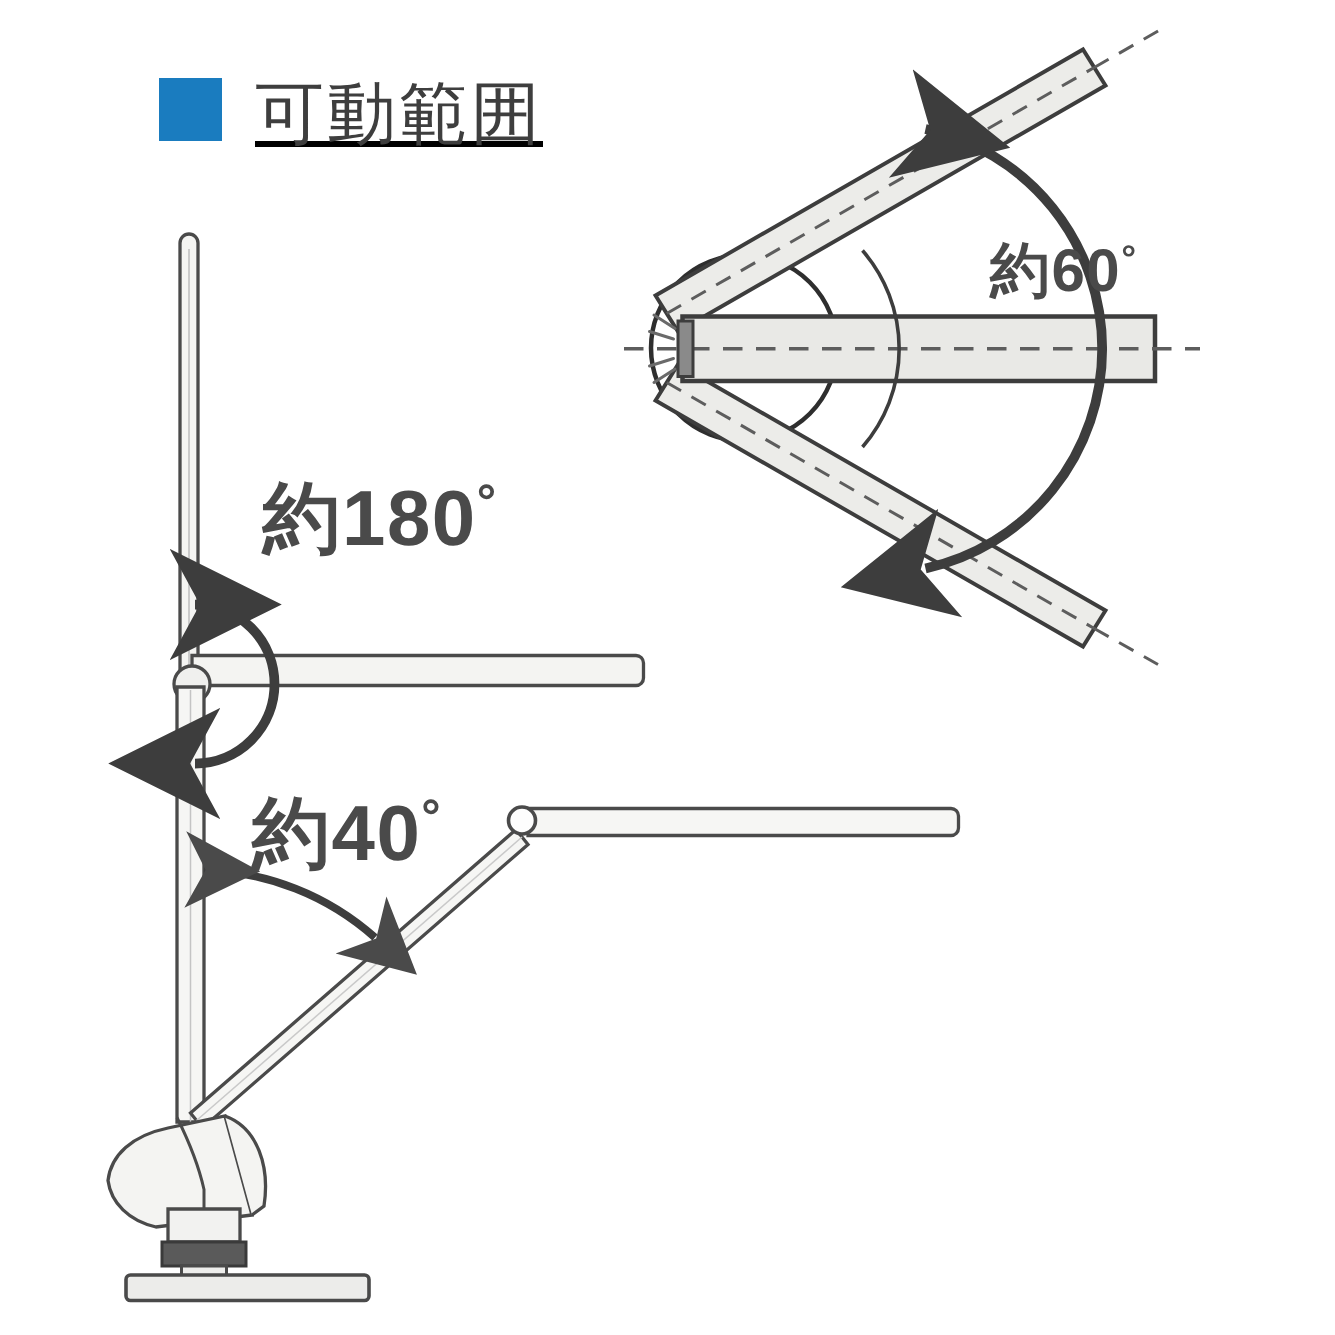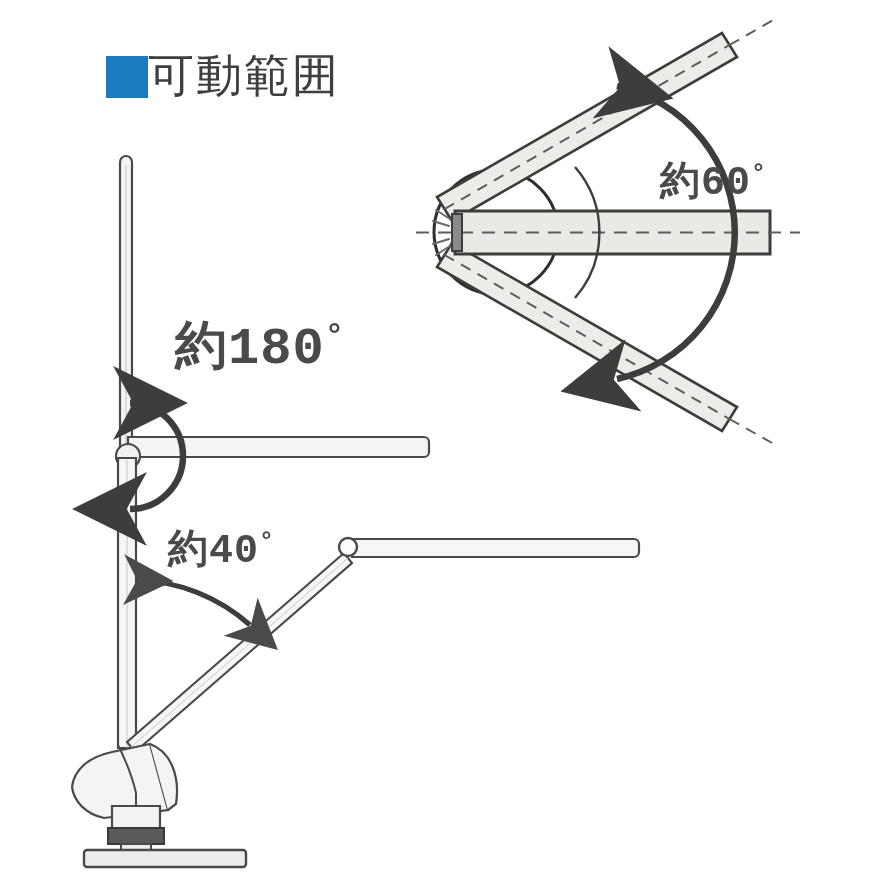--- a/index.html
+++ b/index.html
@@ -19,21 +19,23 @@
     width: 890px;
     height: 890px;
     background: #ffffff;
   }
   
   .heading {
     position: absolute;
     left: 106px;
     top: 52px;
     display: flex;
-    align-items: flex-end;
+    align-items: flex-start;
+    gap: 22px;
+    text-decoration: underline;
   }
   .heading-swatch {
     width: 42px;
     height: 42px;
     background: #1a7cbf;
     flex: none;
   }
   .heading-text {
     font-size: 46px;
     line-height: 1;
@@ -42,24 +44,24 @@
     letter-spacing: 2px;
     font-family: "DejaVu Sans", "Liberation Sans", sans-serif;
   }
   
   .angle-label {
     position: absolute;
     color: #4a4a4a;
     font-weight: 700;
     white-space: nowrap;
     letter-spacing: 1px;
-    font-family: Liberation Mono, monospace;
+    font-family: Liberation Sans, sans-serif;
   }
   .lbl-180 { left: 175px; top: 311px; font-size: 52px; }
-  .lbl-40  { left: 168px; top: 521px; font-size: 40px; }
+  .lbl-40  { left: 168px; top: 521px; font-size: 52px; }
   .lbl-60  { left: 660px; top: 153px; font-size: 40px; }
   .deg {
     font-size: 0.62em;
     vertical-align: 0.55em;
     letter-spacing: 0;
   }
   svg { position: absolute; left: 0; top: 0; }
 </style>
 </head>
 <body>

